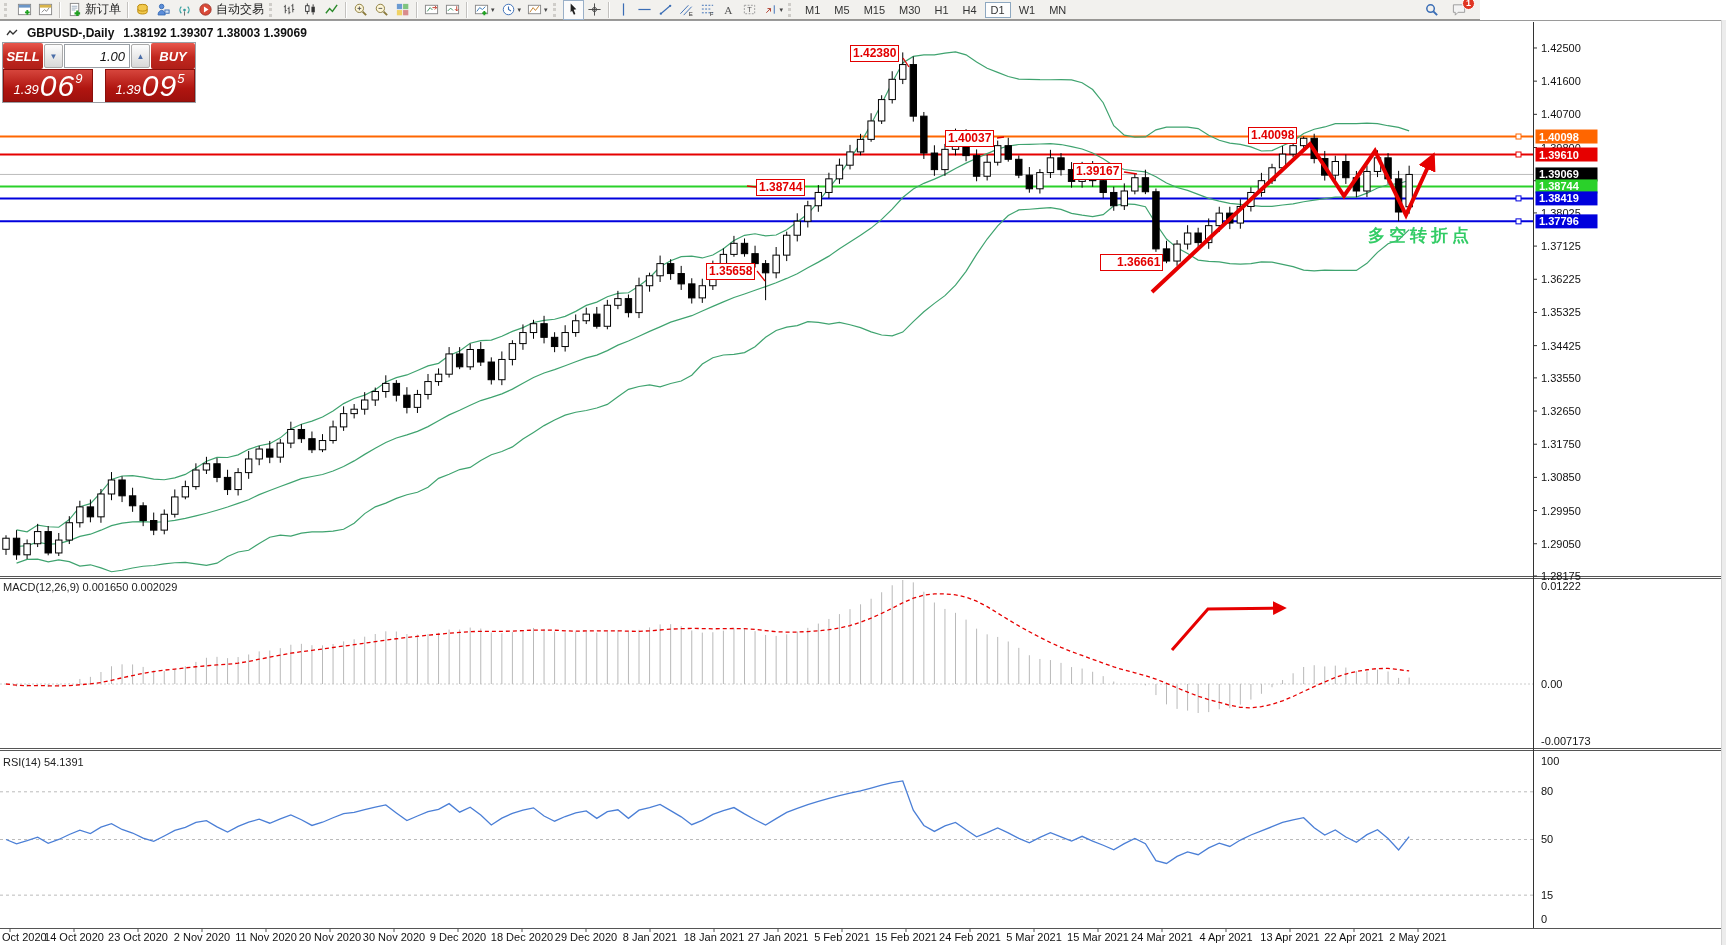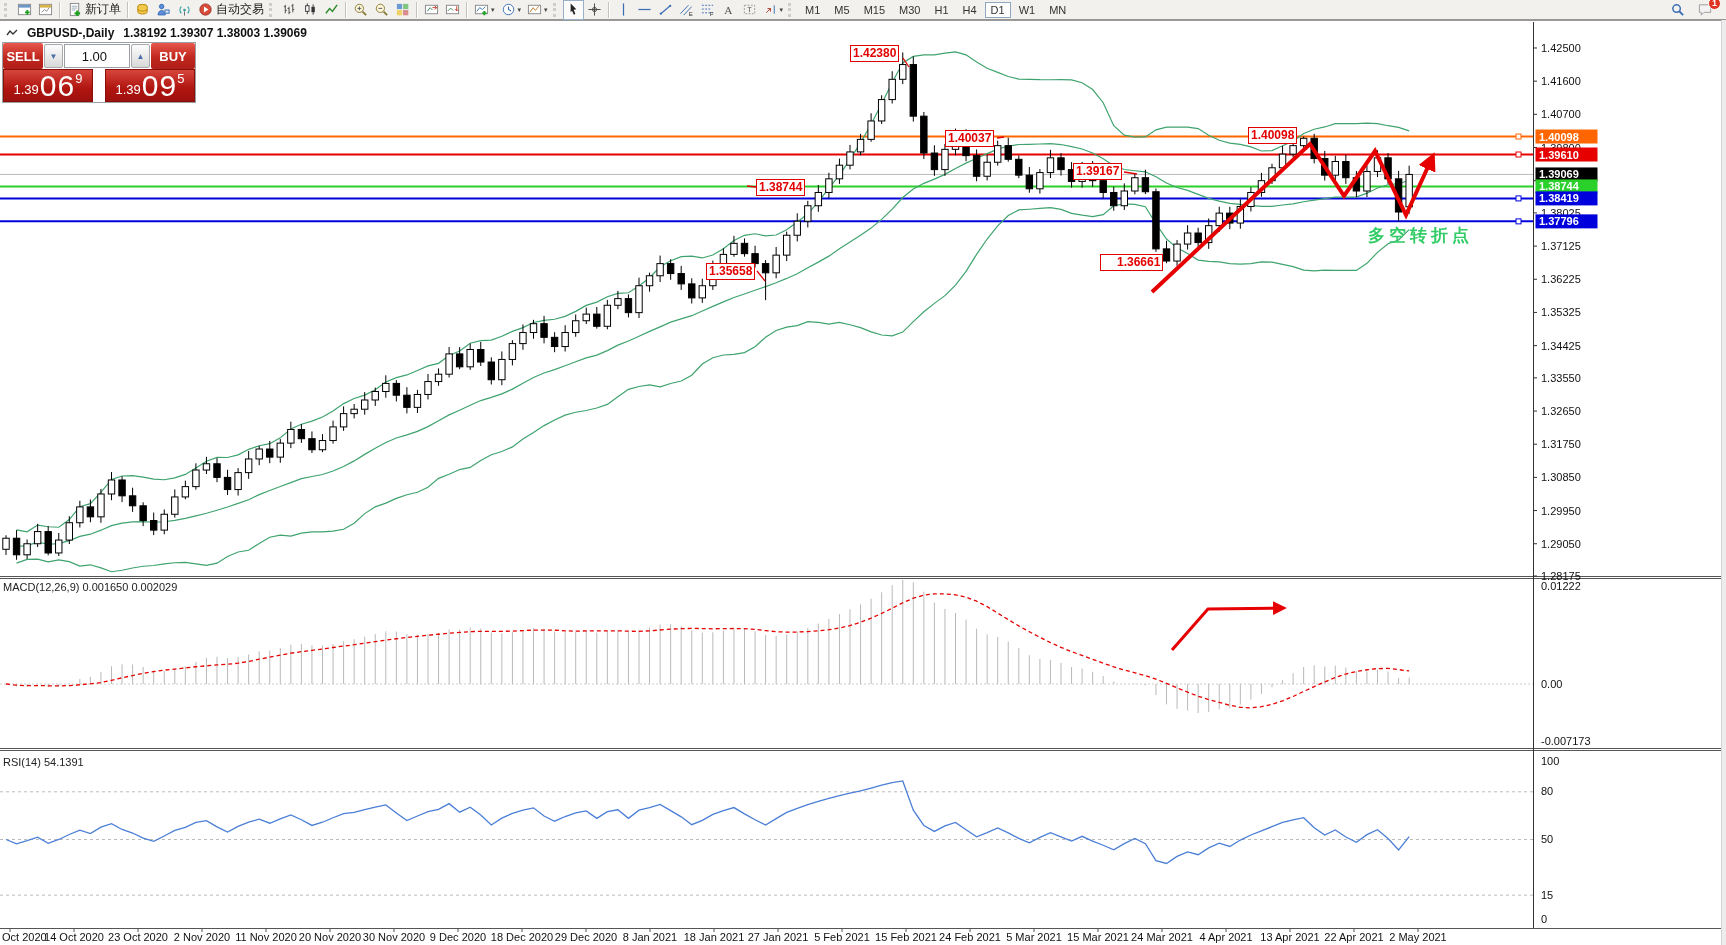--- a/index.html
+++ b/index.html
@@ -1,18 +1,18 @@
 <!DOCTYPE html>
 <html><head>
 <meta charset="utf-8">
 <style>
   html,body{margin:0;padding:0;background:#fff;font-family:"Liberation Sans",sans-serif;}
   #app{position:relative;width:1726px;height:945px;overflow:hidden;background:#fff;}
   
-  .toolbar{position:absolute;left:0;top:0;width:1726px;height:20px;background:#f2f1ee;
+  .toolbar{position:absolute;left:0;top:0;width:1480px;height:20px;background:#f2f1ee;
     border-bottom:1px solid #989693;display:flex;align-items:center;padding:0 2px;box-sizing:border-box;}
   .tb-left{display:flex;align-items:center;height:20px;}
   .tb-right{margin-left:auto;display:flex;align-items:center;gap:6px;padding-right:8px;}
   .tb-btn{display:flex;align-items:center;height:18px;padding:0 2px;border:1px solid transparent;cursor:default;}
   .tb-btn.active{background:#fbfbfb;border:1px solid #9ab0c8;}
   .tb-btn svg{display:block;}
   .tb-label{font-size:12px;color:#222;margin-left:3px;white-space:nowrap;}
   .caret{font-size:7px;color:#444;margin-left:2px;}
   .sep{width:1px;height:16px;background:#c4c2bf;border-right:1px solid #fff;margin:0 3px;}
   .grip{width:3px;height:14px;border-left:3px dotted #cfcdc9;margin:0 4px 0 2px;}
@@ -26,30 +26,30 @@
   #chart-svg{position:absolute;left:0;top:0;}
   .symbol-title{position:absolute;left:6px;top:6px;font-size:12px;font-weight:bold;color:#111;
     display:flex;align-items:center;gap:9px;}
   .ind-label{position:absolute;left:3px;font-size:11px;color:#222;}
   .right-edge{position:absolute;right:0;top:0;width:4px;height:925px;background:#ececec;border-left:1px solid #d4d4d4;}
   
   .pbox{position:absolute;background:#fff;border:1px solid #e30000;color:#e30000;
     font-size:12px;font-weight:bold;padding:0 2px;line-height:15px;white-space:nowrap;}
   .green-note{position:absolute;font-size:17px;font-weight:bold;letter-spacing:4px;white-space:nowrap;}
   
-  .trade-panel{position:absolute;left:2px;top:22px;width:192px;background:#fff;border:1px solid #9aa0a6;}
+  .trade-panel{position:absolute;left:2px;top:22px;width:192px;background:#fff;border:1px solid #9aa0a6;font-style:italic;}
   .tp-row1{display:flex;height:26px;align-items:stretch;background:#fff;}
   .tp-btn{color:#fff;font-size:13px;font-weight:bold;display:flex;align-items:center;justify-content:center;
     background:linear-gradient(#e8574c,#c0271f 55%,#b01f18);border-radius:2px;}
   .tp-sell{width:40px;}
   .tp-buy{width:44px;}
   .vol-btn{width:17px;background:linear-gradient(#fdfdfd,#d8d8d8);border:1px solid #aaa;color:#4a6da8;
     font-size:8px;display:flex;align-items:center;justify-content:center;margin:1px;border-radius:2px;}
   .vol-input{flex:1;border:1px solid #9aa0a6;margin:1px 0;font-size:13px;color:#111;
-    display:flex;align-items:center;justify-content:flex-end;padding-right:22px;background:#fff;}
+    display:flex;align-items:center;justify-content:flex-end;padding-right:4px;background:#fff;}
   .tp-row2{display:flex;height:33px;background:#fff;gap:12px;}
   .price-box{flex:1;background:linear-gradient(#d6453c,#b01510 60%,#9e110d);border:1px solid #8a0f0b;
     color:#fff;display:flex;align-items:flex-end;justify-content:center;padding-bottom:1px;}
   .pb-small{font-size:13px;line-height:20px;margin-right:1px;}
   .pb-big{font-size:30px;line-height:29px;letter-spacing:1px;}
   .pb-sup{font-size:13px;line-height:13px;align-self:flex-start;margin-top:2px;}
 </style>
 </head>
 <body>
 

